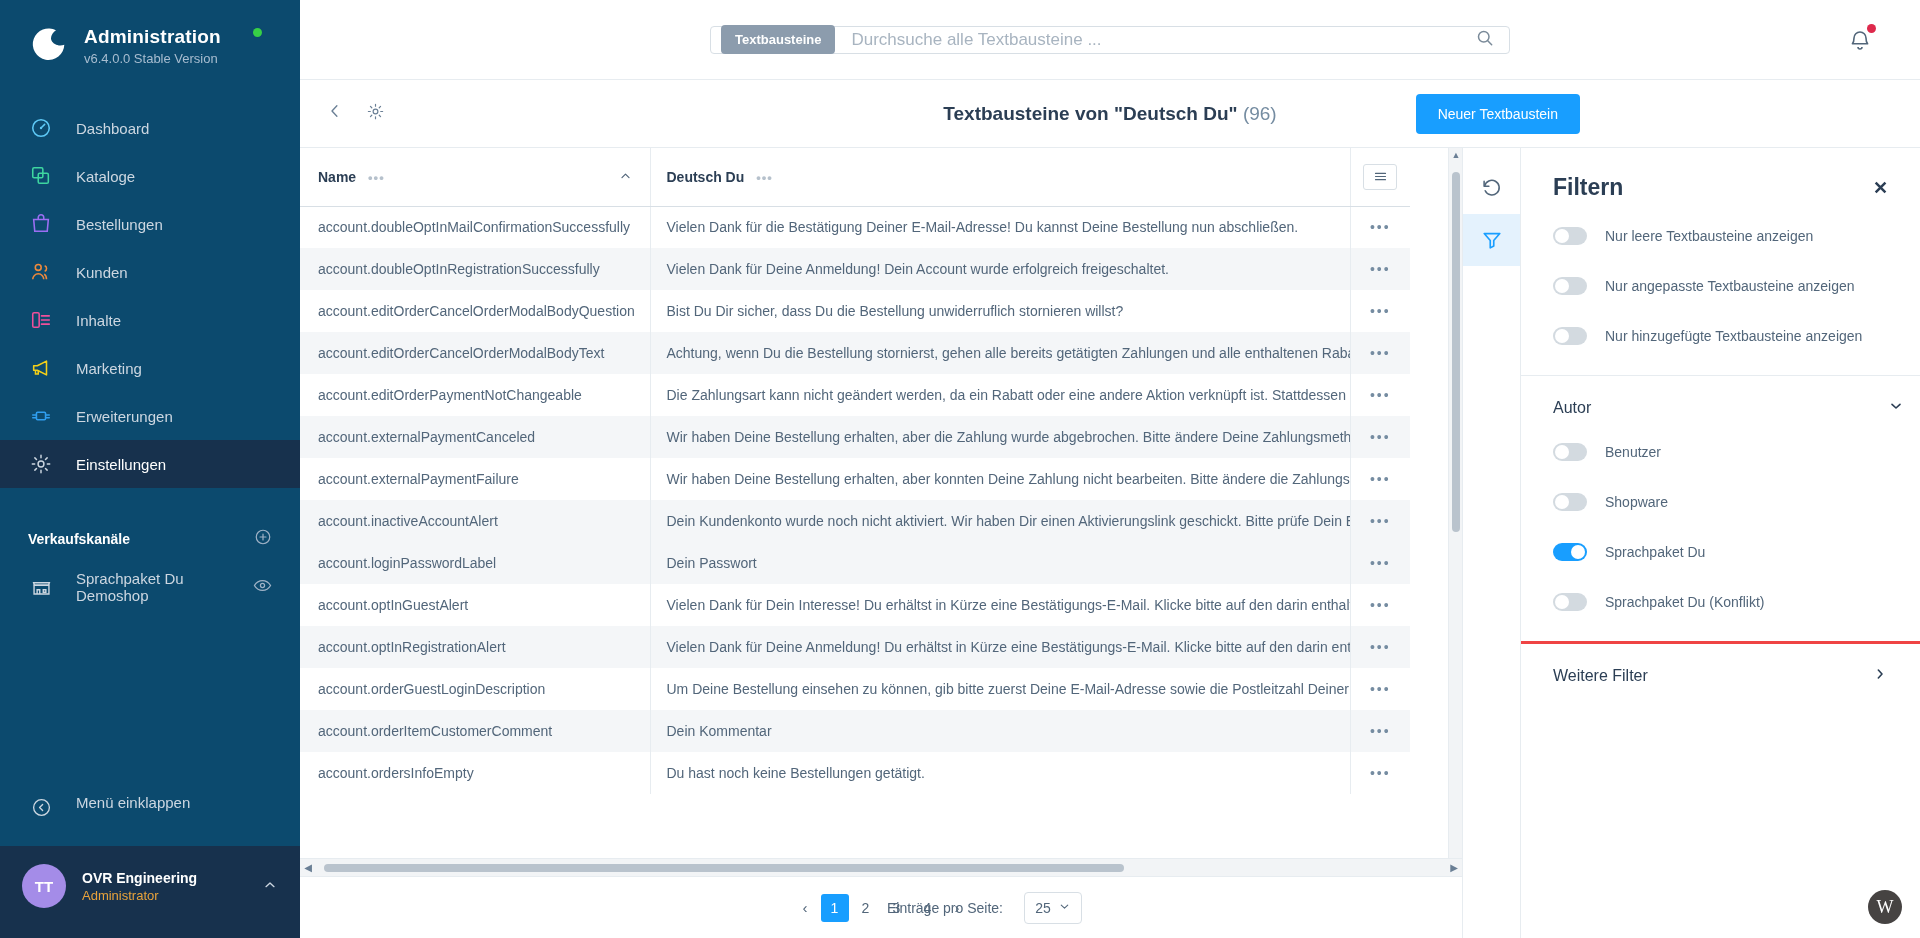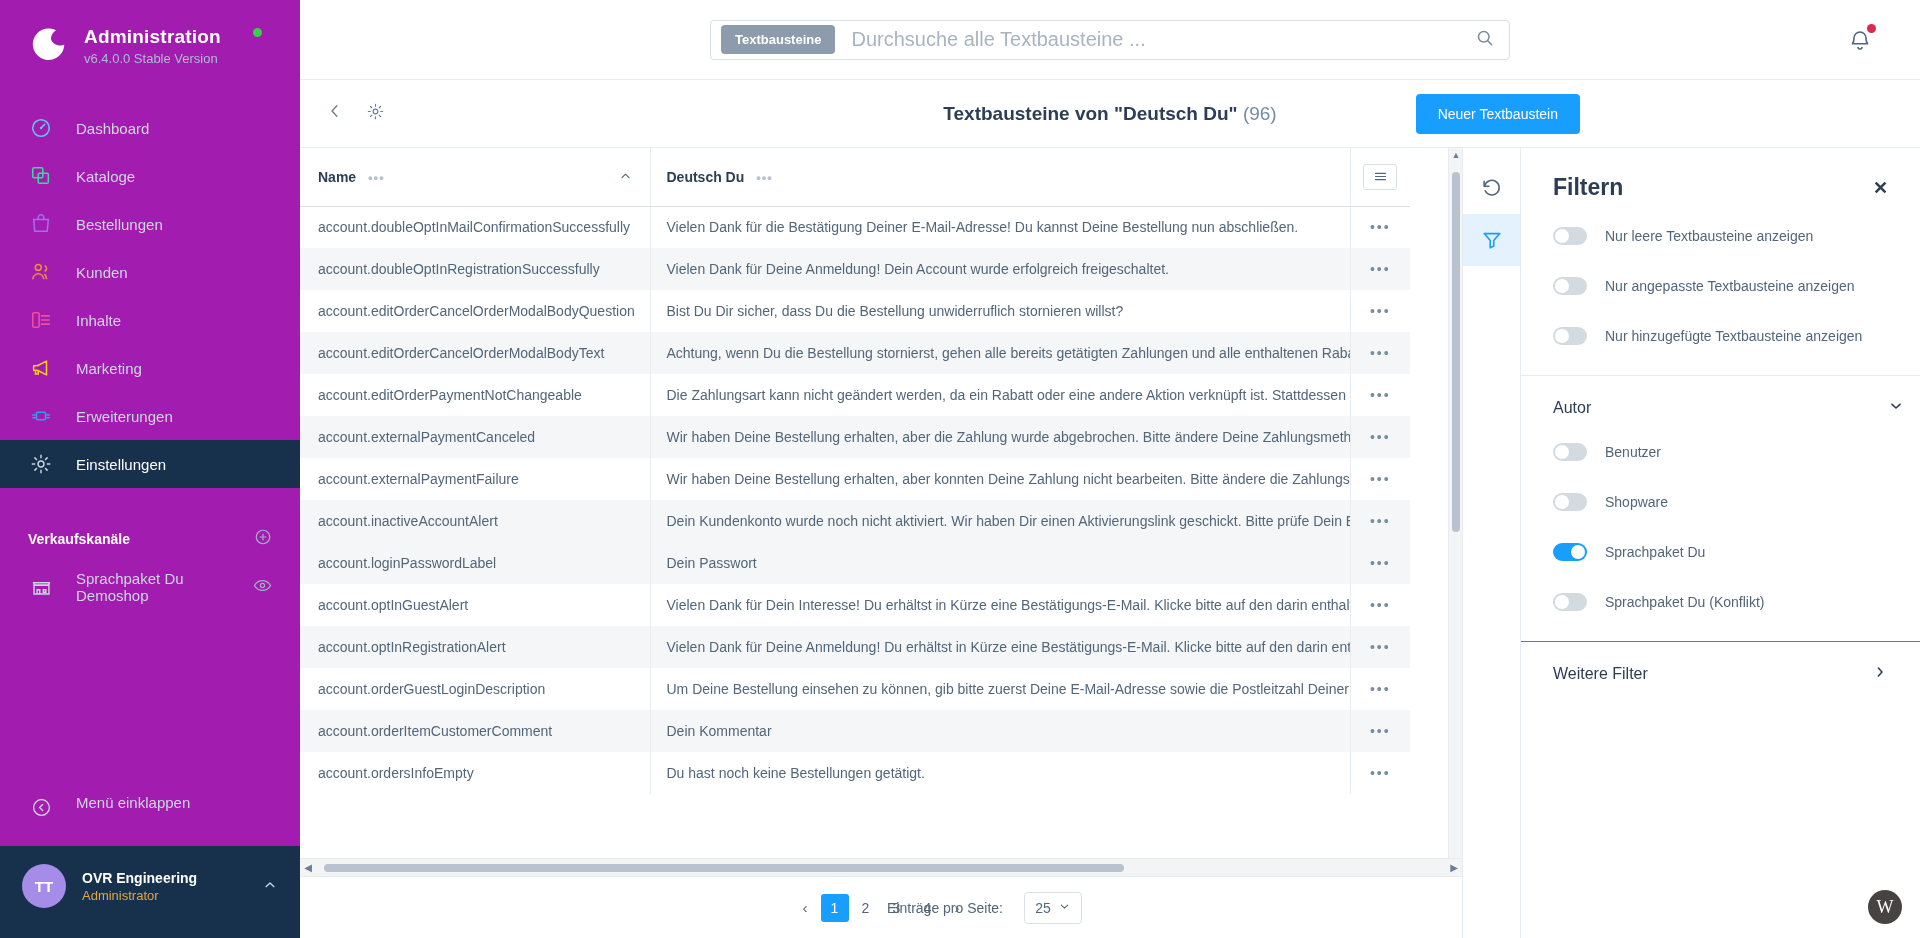--- a/index.html
+++ b/index.html
@@ -8,21 +8,21 @@
     font-family: "Liberation Sans", sans-serif;
     overflow: hidden;
     background: #f9f9f9;
     color: #52667a;
   }
   .app { display: flex; width: 1920px; height: 938px; position: relative; }
 
   
   .sidebar {
     width: 300px; min-width: 300px; height: 938px;
-    background: #a21caf;
+    background: #0c4a6e;
     display: flex; flex-direction: column;
     position: relative;
   }
   .sb-brand { display: flex; align-items: flex-start; padding: 22px 0 0 28px; position: relative; }
   .sb-logo { width: 42px; height: 42px; margin-right: 14px; flex: 0 0 42px; }
   .sb-brand-txt { padding-top: 4px; }
   .sb-title { color: #fff; font-size: 19px; font-weight: bold; line-height: 22px; letter-spacing: .2px; }
   .sb-version { color: #a8bdd0; font-size: 13px; line-height: 18px; margin-top: 2px; }
   .sb-dot { position: absolute; right: 38px; top: 28px; width: 9px; height: 9px; border-radius: 50%; background: #37d046; }
 
@@ -72,30 +72,30 @@
 
   
   .main { flex: 1; display: flex; flex-direction: column; height: 938px; background: #fff; position: relative; }
 
   .topbar {
     height: 80px; background: #fff; display: flex; align-items: center;
     position: relative; border-bottom: 1px solid #e7ecf0;
   }
   .search-wrap {
     position: absolute; left: 50%; transform: translateX(-50%);
-    width: 800px; height: 40px;
+    width: 800px; height: 28px;
     border: 1px solid #d8dfe5; border-radius: 4px;
     display: flex; align-items: center; padding: 0 8px 0 10px; background: #fff;
   }
   .search-chip {
     background: #8c9cad; color: #fff; font-size: 13px; font-weight: bold;
     padding: 7px 14px; border-radius: 4px; white-space: nowrap;
   }
   .search-input {
-    flex: 1; border: none; outline: none; font-size: 20px; color: #52667a;
+    flex: 1; border: none; outline: none; font-size: 17px; color: #52667a;
     padding-left: 16px; background: transparent; font-family: "Liberation Sans", sans-serif;
   }
   .search-input::placeholder { color: #a8b4c0; }
   .search-icon { color: #7a8a99; margin-right: 6px; }
   .bell { position: absolute; right: 48px; top: 28px; cursor: pointer; }
   .bell-dot { position: absolute; right: 44px; top: 24px; width: 9px; height: 9px; border-radius: 50%; background: #de294c; }
 
   .pageheader {
     height: 68px; display: flex; align-items: center; position: relative; background: #fff;
     border-bottom: 1px solid #e7ecf0;
@@ -201,21 +201,21 @@
   .toggle.on .knob { left: 18px; }
   .fp-sep { height: 1px; background: #e7ecf0; margin: 14px 0 0 0; }
   .fp-group {
     display: flex; align-items: center; justify-content: space-between;
     padding: 22px 16px 10px 32px; cursor: pointer;
   }
   .fp-group-title { font-size: 16px; color: #2b3e54; }
   .fp-chevron { color: #2b3e54; font-size: 13px; font-weight: bold; }
   .fp-more {
     display: flex; align-items: center; justify-content: space-between;
-    padding: 22px 32px; cursor: pointer; border-top: 1px solid #ef4444; margin-top: 14px;
+    padding: 22px 32px; cursor: pointer; border-top: 3px solid #ef4444; margin-top: 14px;
   }
   .fp-more-title { font-size: 16px; color: #2b3e54; }
 
   .wp-badge {
     position: absolute; right: 18px; bottom: 14px; width: 34px; height: 34px;
     border-radius: 50%; background: #464342; color: #fff;
     display: flex; align-items: center; justify-content: center; font-size: 18px;
     font-family: "Liberation Serif", serif;
   }
 </style>

